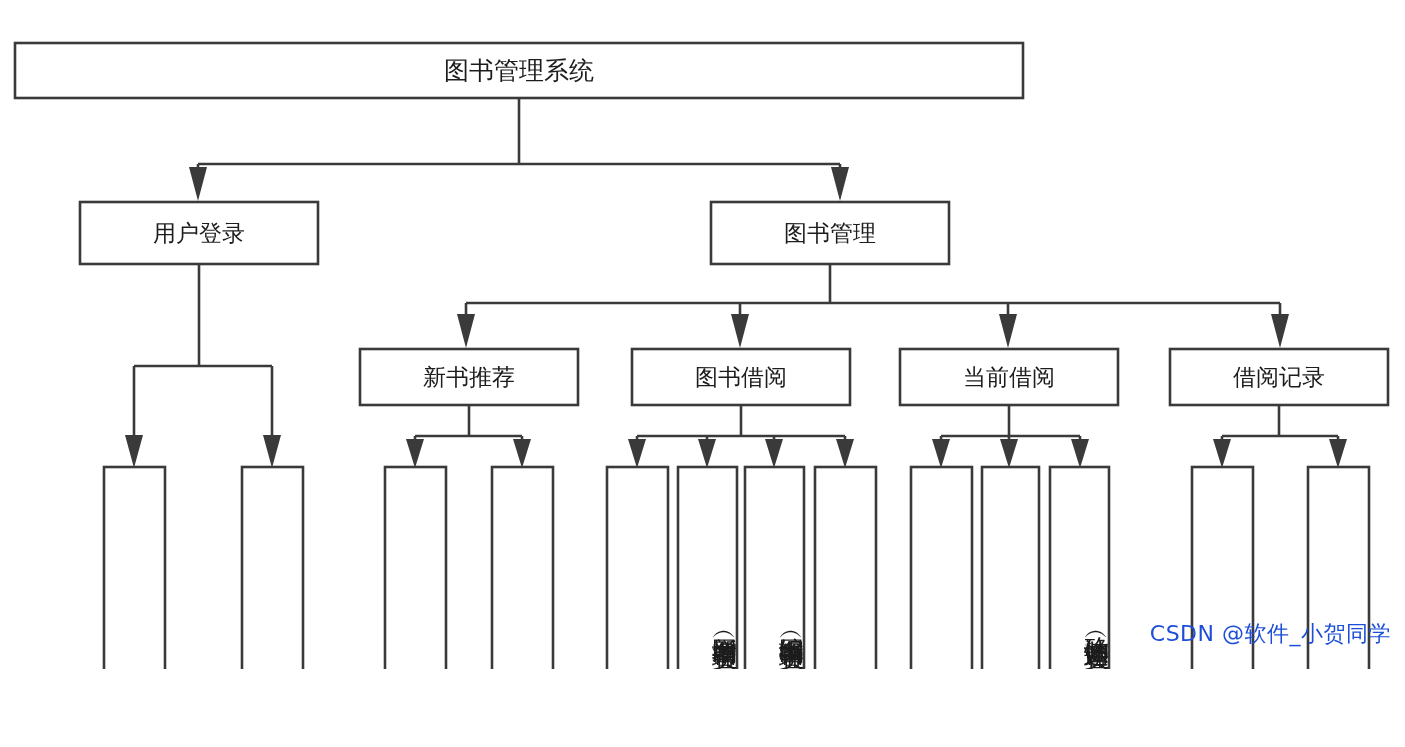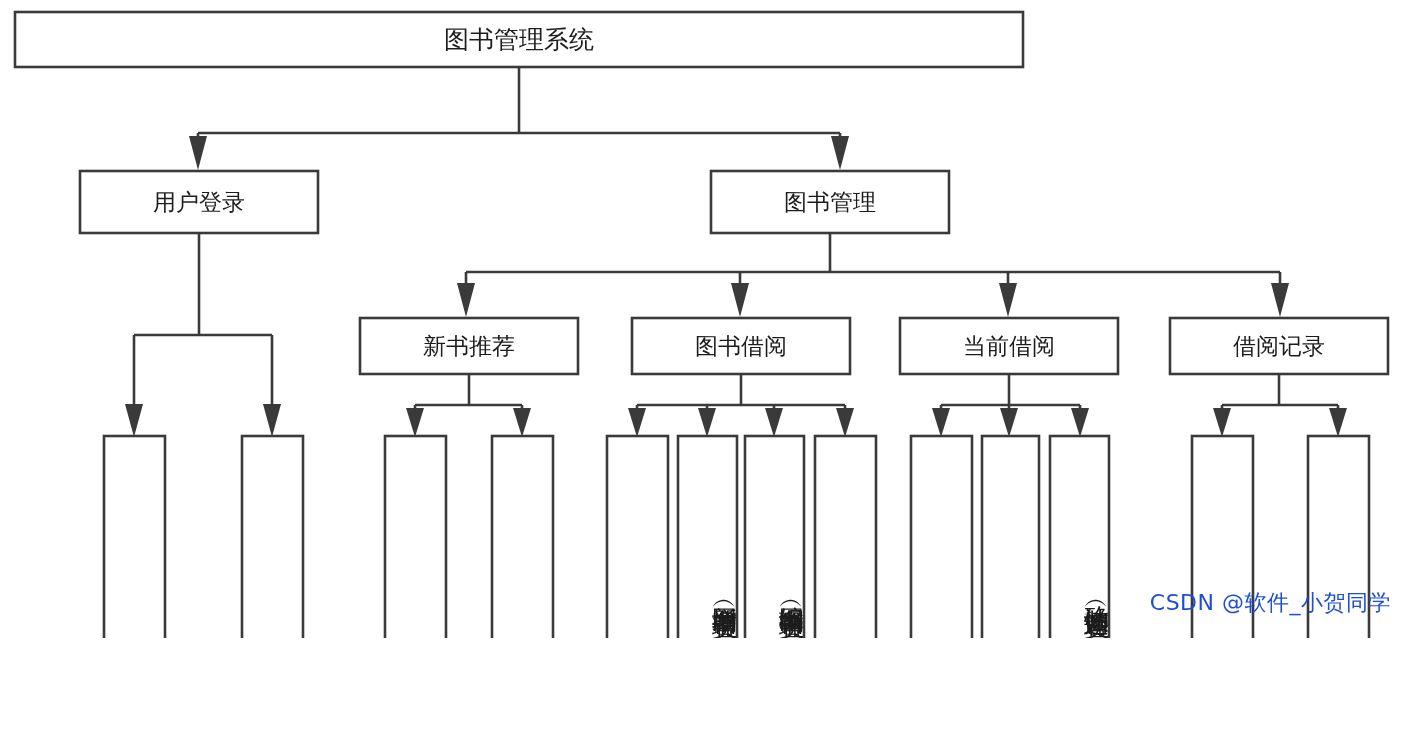--- a/index.html
+++ b/index.html
@@ -10,20 +10,21 @@
   }
   body {
     font-family: "DejaVu Sans", "Liberation Sans", sans-serif;
   }
   #diagram-root {
     position: relative;
     width: 1405px;
     height: 638px;
     background: #ffffff;
     overflow: hidden;
+    margin-top: 31px;
   }
   svg.diagram-canvas {
     position: absolute;
     left: 0;
     top: 0;
     width: 1405px;
     height: 747px;
     display: block;
   }
   .node-box {

